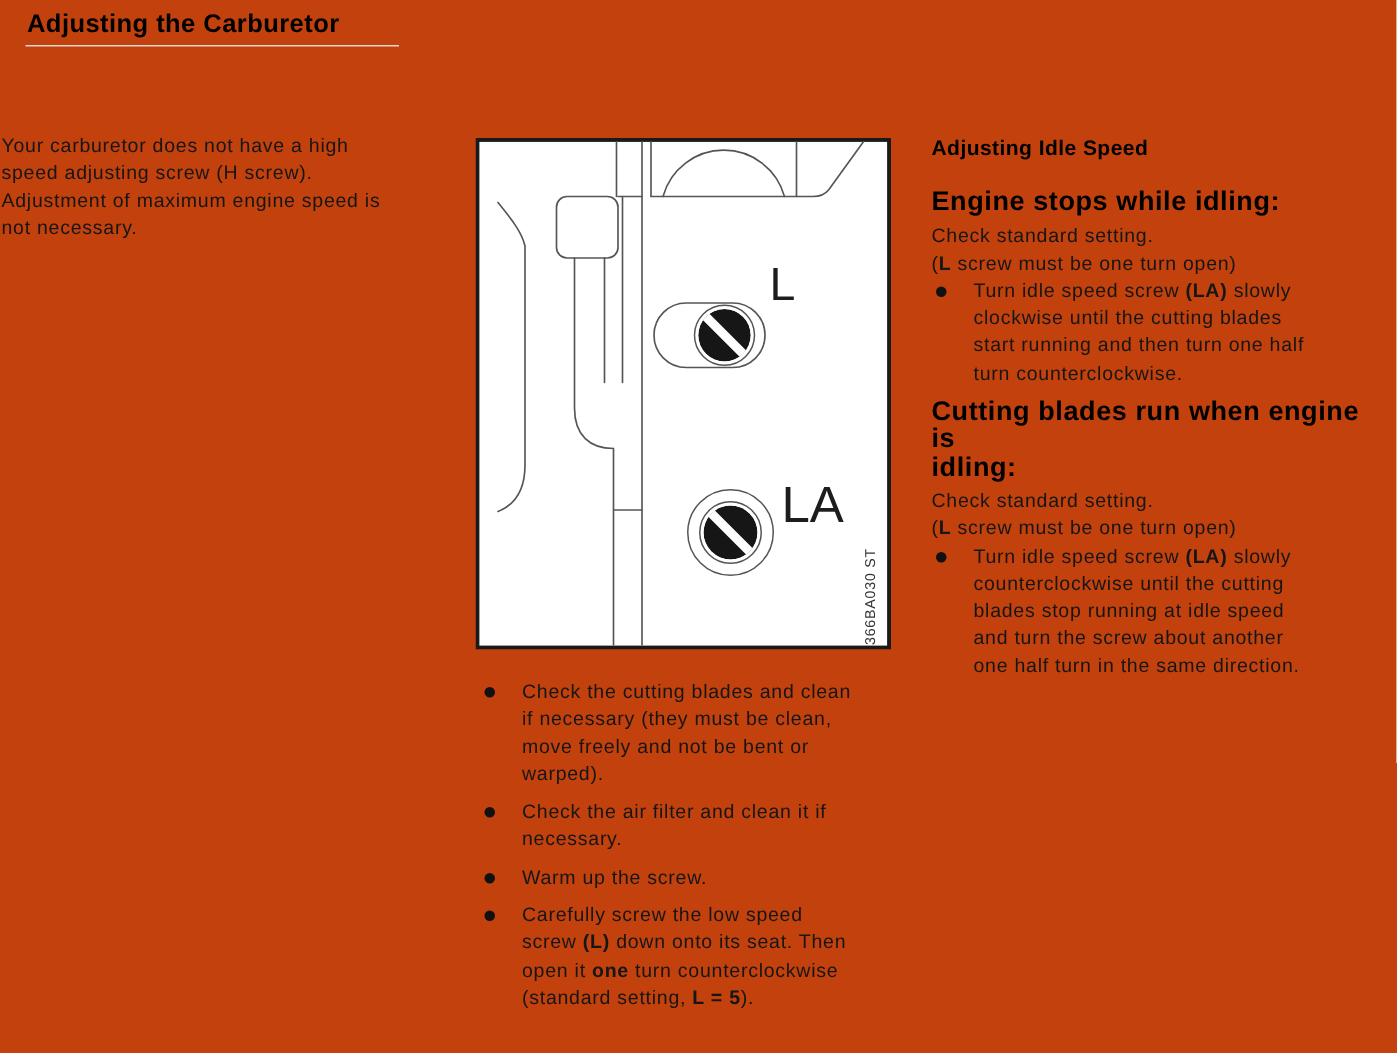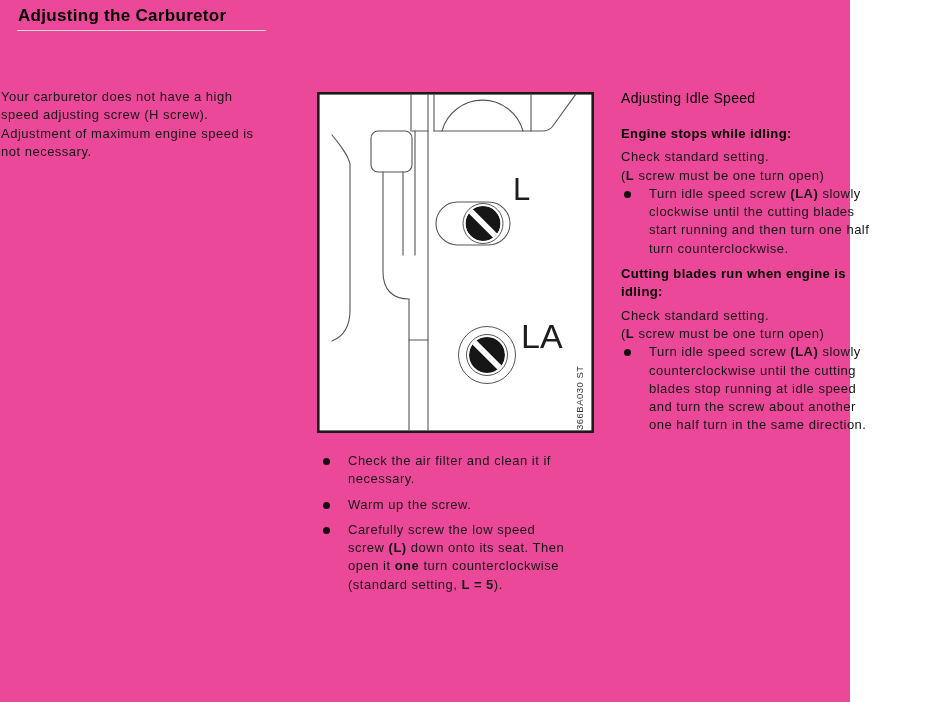--- a/index.html
+++ b/index.html
@@ -1,18 +1,18 @@
 <!DOCTYPE html>
 <html><head>
 <meta charset="utf-8">
 <style>
   html,body{margin:0;padding:0;background:#fff}
   body{width:931px;height:702px;overflow:hidden;
        font-family:"Liberation Sans",sans-serif;color:#161616;}
-  .page{position:relative;width:850px;height:702px;background:#ec4899}
+  .page{position:relative;width:931px;height:702px;background:#c2410c}
 
   .page-title{position:absolute;left:18px;top:6px;margin:0;
        font-size:17px;font-weight:700;letter-spacing:.3px;color:#000}
   .title-rule{position:absolute;left:17px;top:30px;width:249px;height:1px;background:#ddd9d2}
 
   .body-text{font-size:13px;line-height:18.3px;letter-spacing:.5px}
   .body-text p{margin:0}
   b{font-weight:700}
 
   #intro{position:absolute;left:1px;top:88px;width:288px}
@@ -20,23 +20,23 @@
 
   .figure{position:absolute;left:317px;top:92px;width:277px;height:341px}
   .figure svg{display:block}
 
   #procedure{position:absolute;left:320px;top:452px;width:298px}
   .bullet-item{display:flex;margin:0 0 7px}
   .dot{flex:none;width:7px;height:7px;border-radius:50%;background:#111;margin:6px 0 0 3px}
   .bullet-text{margin-left:18px}
 
   #idle{position:absolute;left:621px;top:88px;width:302px}
-  .section-heading{margin:0 0 17px;font-size:14px;font-weight:400;
+  .section-heading{margin:0 0 17px;font-size:14px;font-weight:700;
        letter-spacing:.3px;line-height:20px;color:#000}
-  .subhead{margin:0 0 5px;font-size:13px;font-weight:700;letter-spacing:.4px;
+  .subhead{margin:0 0 5px;font-size:18px;font-weight:700;letter-spacing:.4px;
        line-height:18.3px;color:#000}
   .sec-body{margin:0 0 12px}
 </style>
 </head>
 <body>
 
 <div class="page">
 
   <h1 class="page-title">Adjusting the Carburetor</h1>
   <div class="title-rule"></div>
@@ -94,20 +94,24 @@
 
       <text x="196" y="108" font-size="31" fill="#1d1d1d">L</text>
       <text x="204" y="256" font-size="34" fill="#1d1d1d">LA</text>
       <text transform="translate(266,338) rotate(-90)" font-size="9.5" letter-spacing="0.5" fill="#333">366BA030 ST</text>
     </svg>
   </div>
 
   <div id="procedure" class="body-text">
       <div class="bullet-item">
         <span class="dot"></span>
+        <div class="bullet-text">Check the cutting blades and clean<br>if necessary (they must be clean,<br>move freely and not be bent or<br>warped).</div>
+      </div>
+      <div class="bullet-item">
+        <span class="dot"></span>
         <div class="bullet-text">Check the air filter and clean it if<br>necessary.</div>
       </div>
       <div class="bullet-item">
         <span class="dot"></span>
         <div class="bullet-text">Warm up the screw.</div>
       </div>
       <div class="bullet-item">
         <span class="dot"></span>
         <div class="bullet-text">Carefully screw the low speed<br>screw <b>(L)</b> down onto its seat. Then<br>open it <b>one</b> turn counterclockwise<br>(standard setting, <b>L = 5</b>).</div>
       </div>

